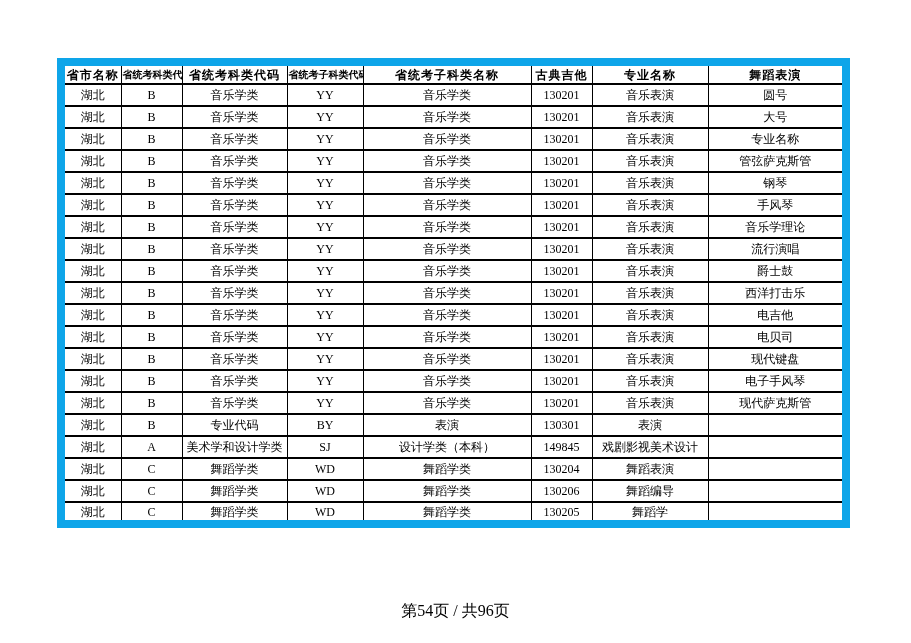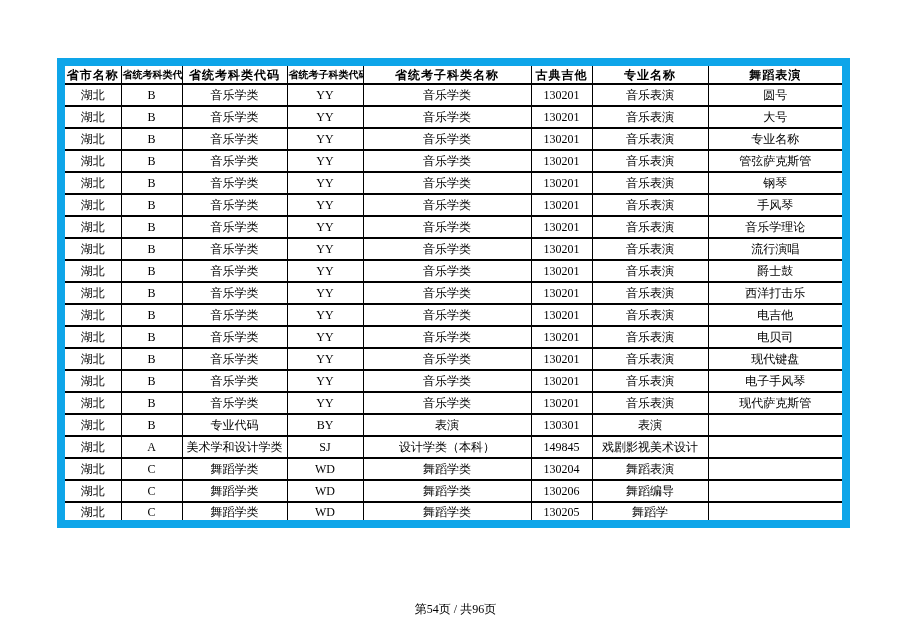--- a/index.html
+++ b/index.html
@@ -53,21 +53,21 @@
   .exam-table th:nth-child(4) {
     font-size: 10px;
     letter-spacing: 0;
   }
   .footer {
     position: absolute;
     top: 601px;
     left: 0;
     width: 911px;
     text-align: center;
-    font-size: 12px;
+    font-size: 16px;
     color: #000000;
   }
 </style>
 </head>
 <body>
 
 <div class="page">
 
   <table class="exam-table">
     <colgroup>

